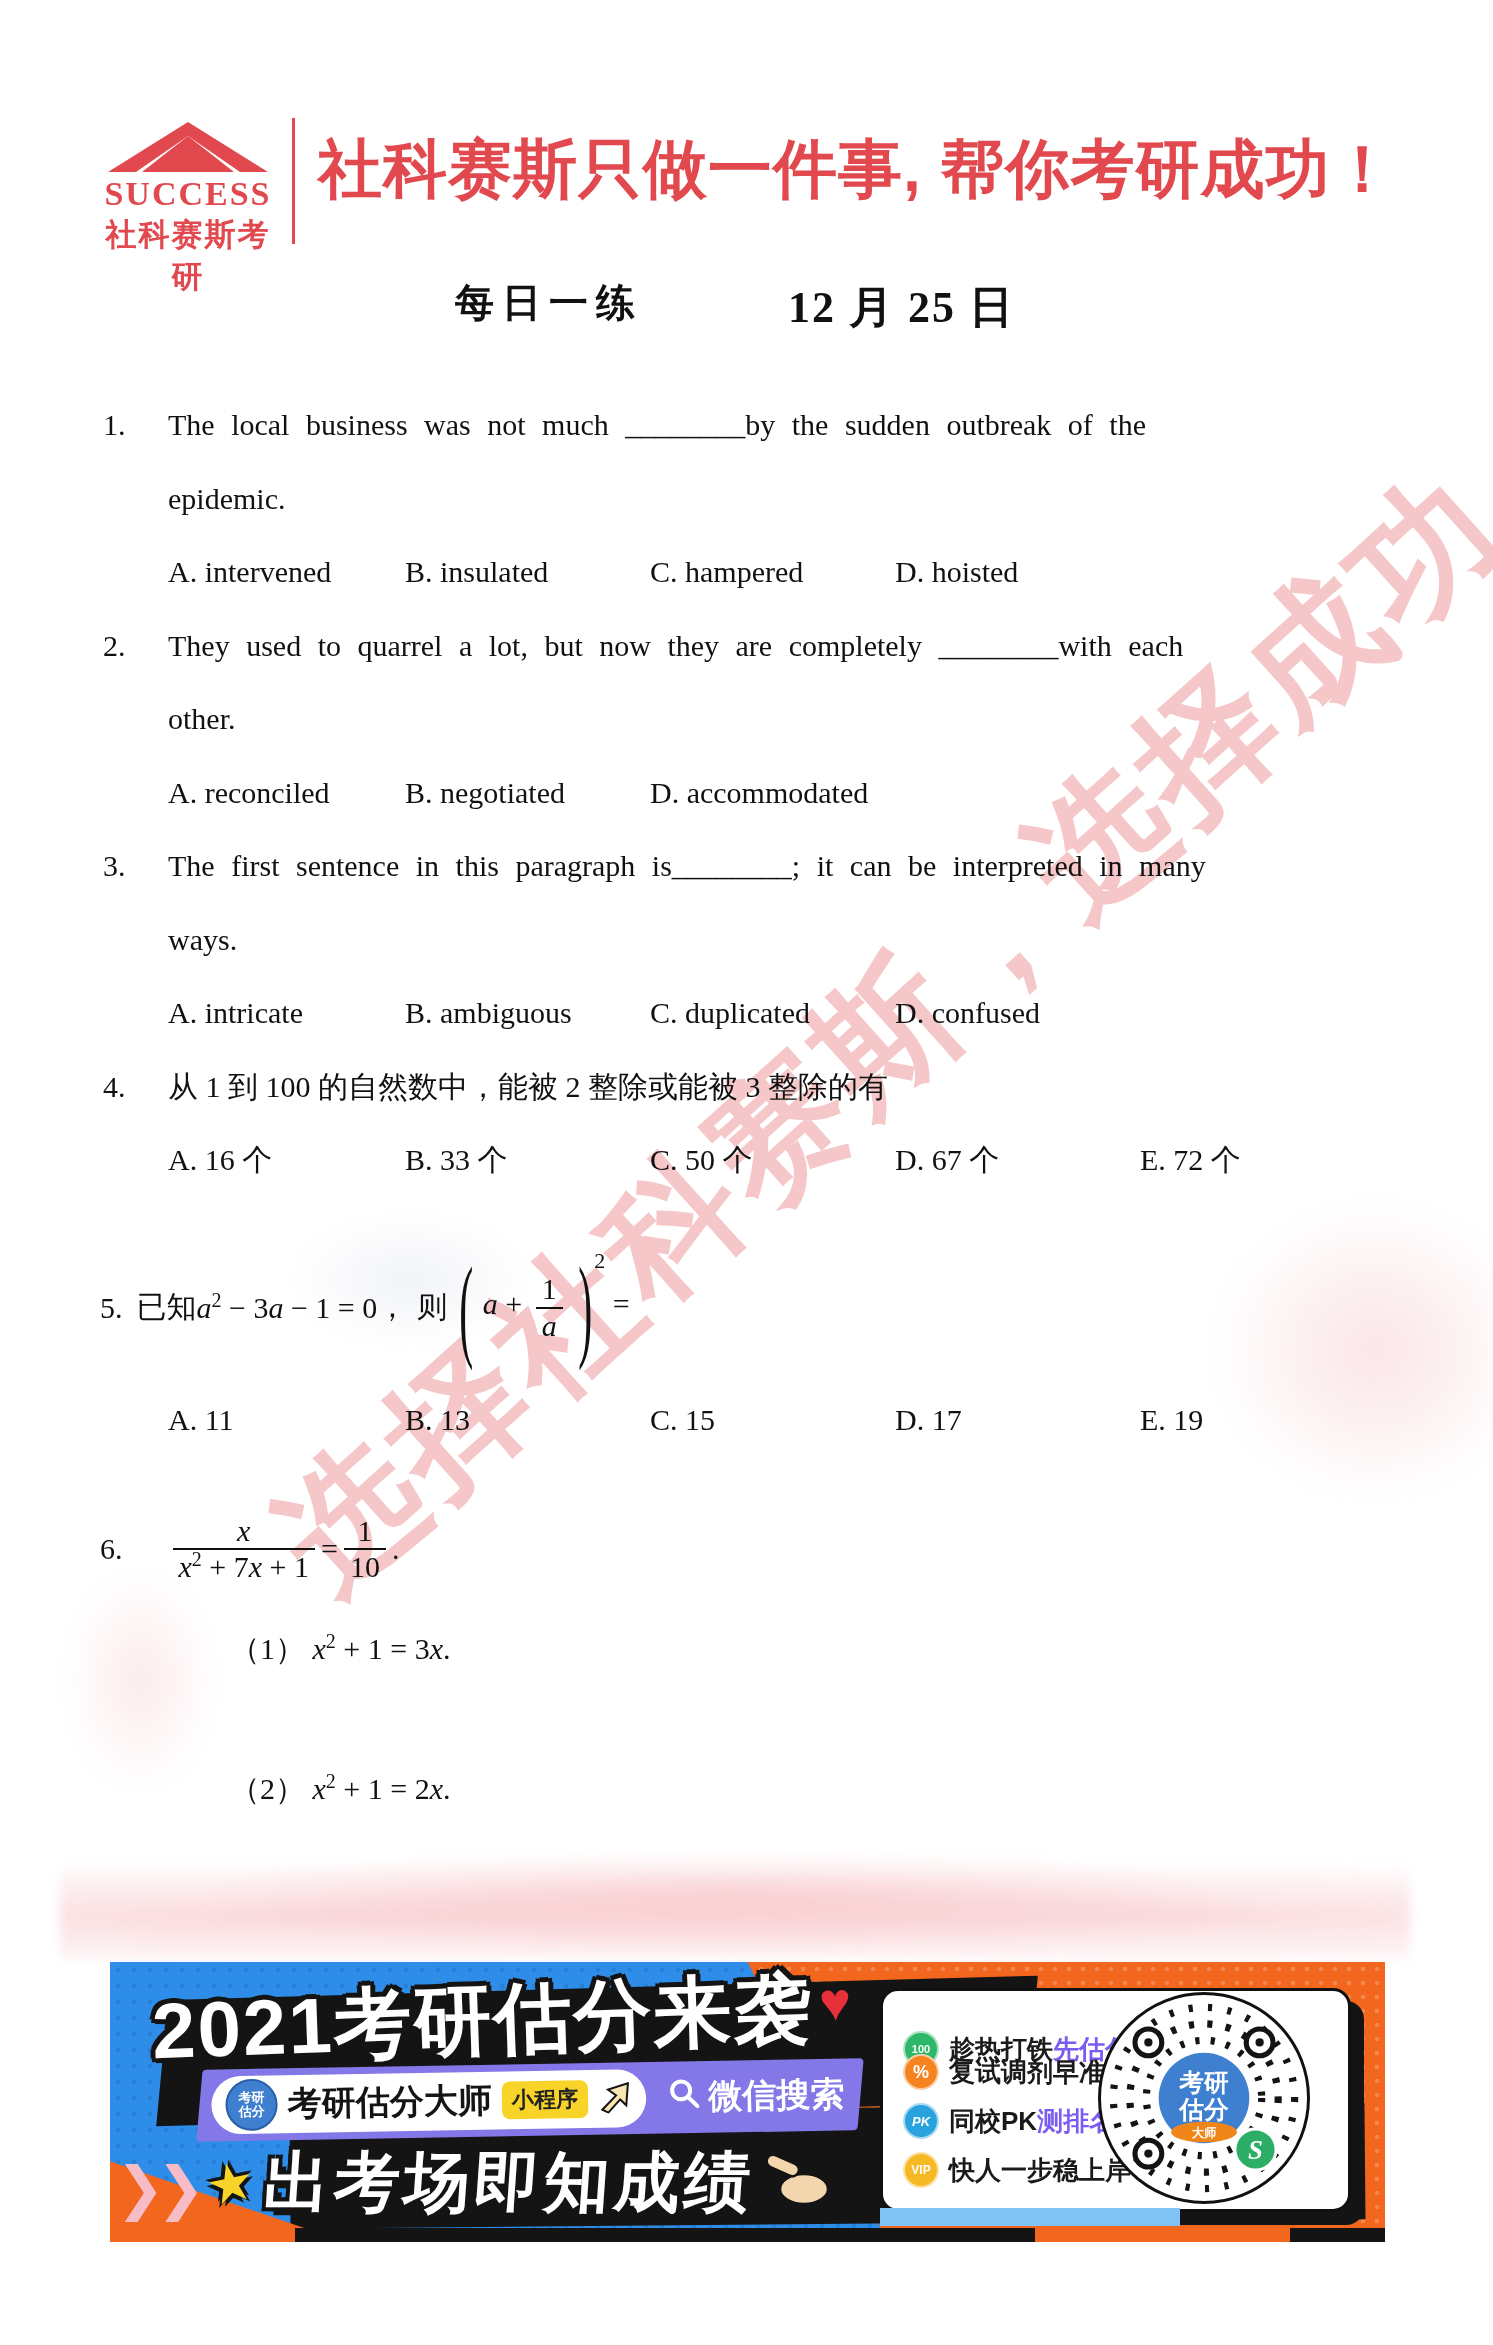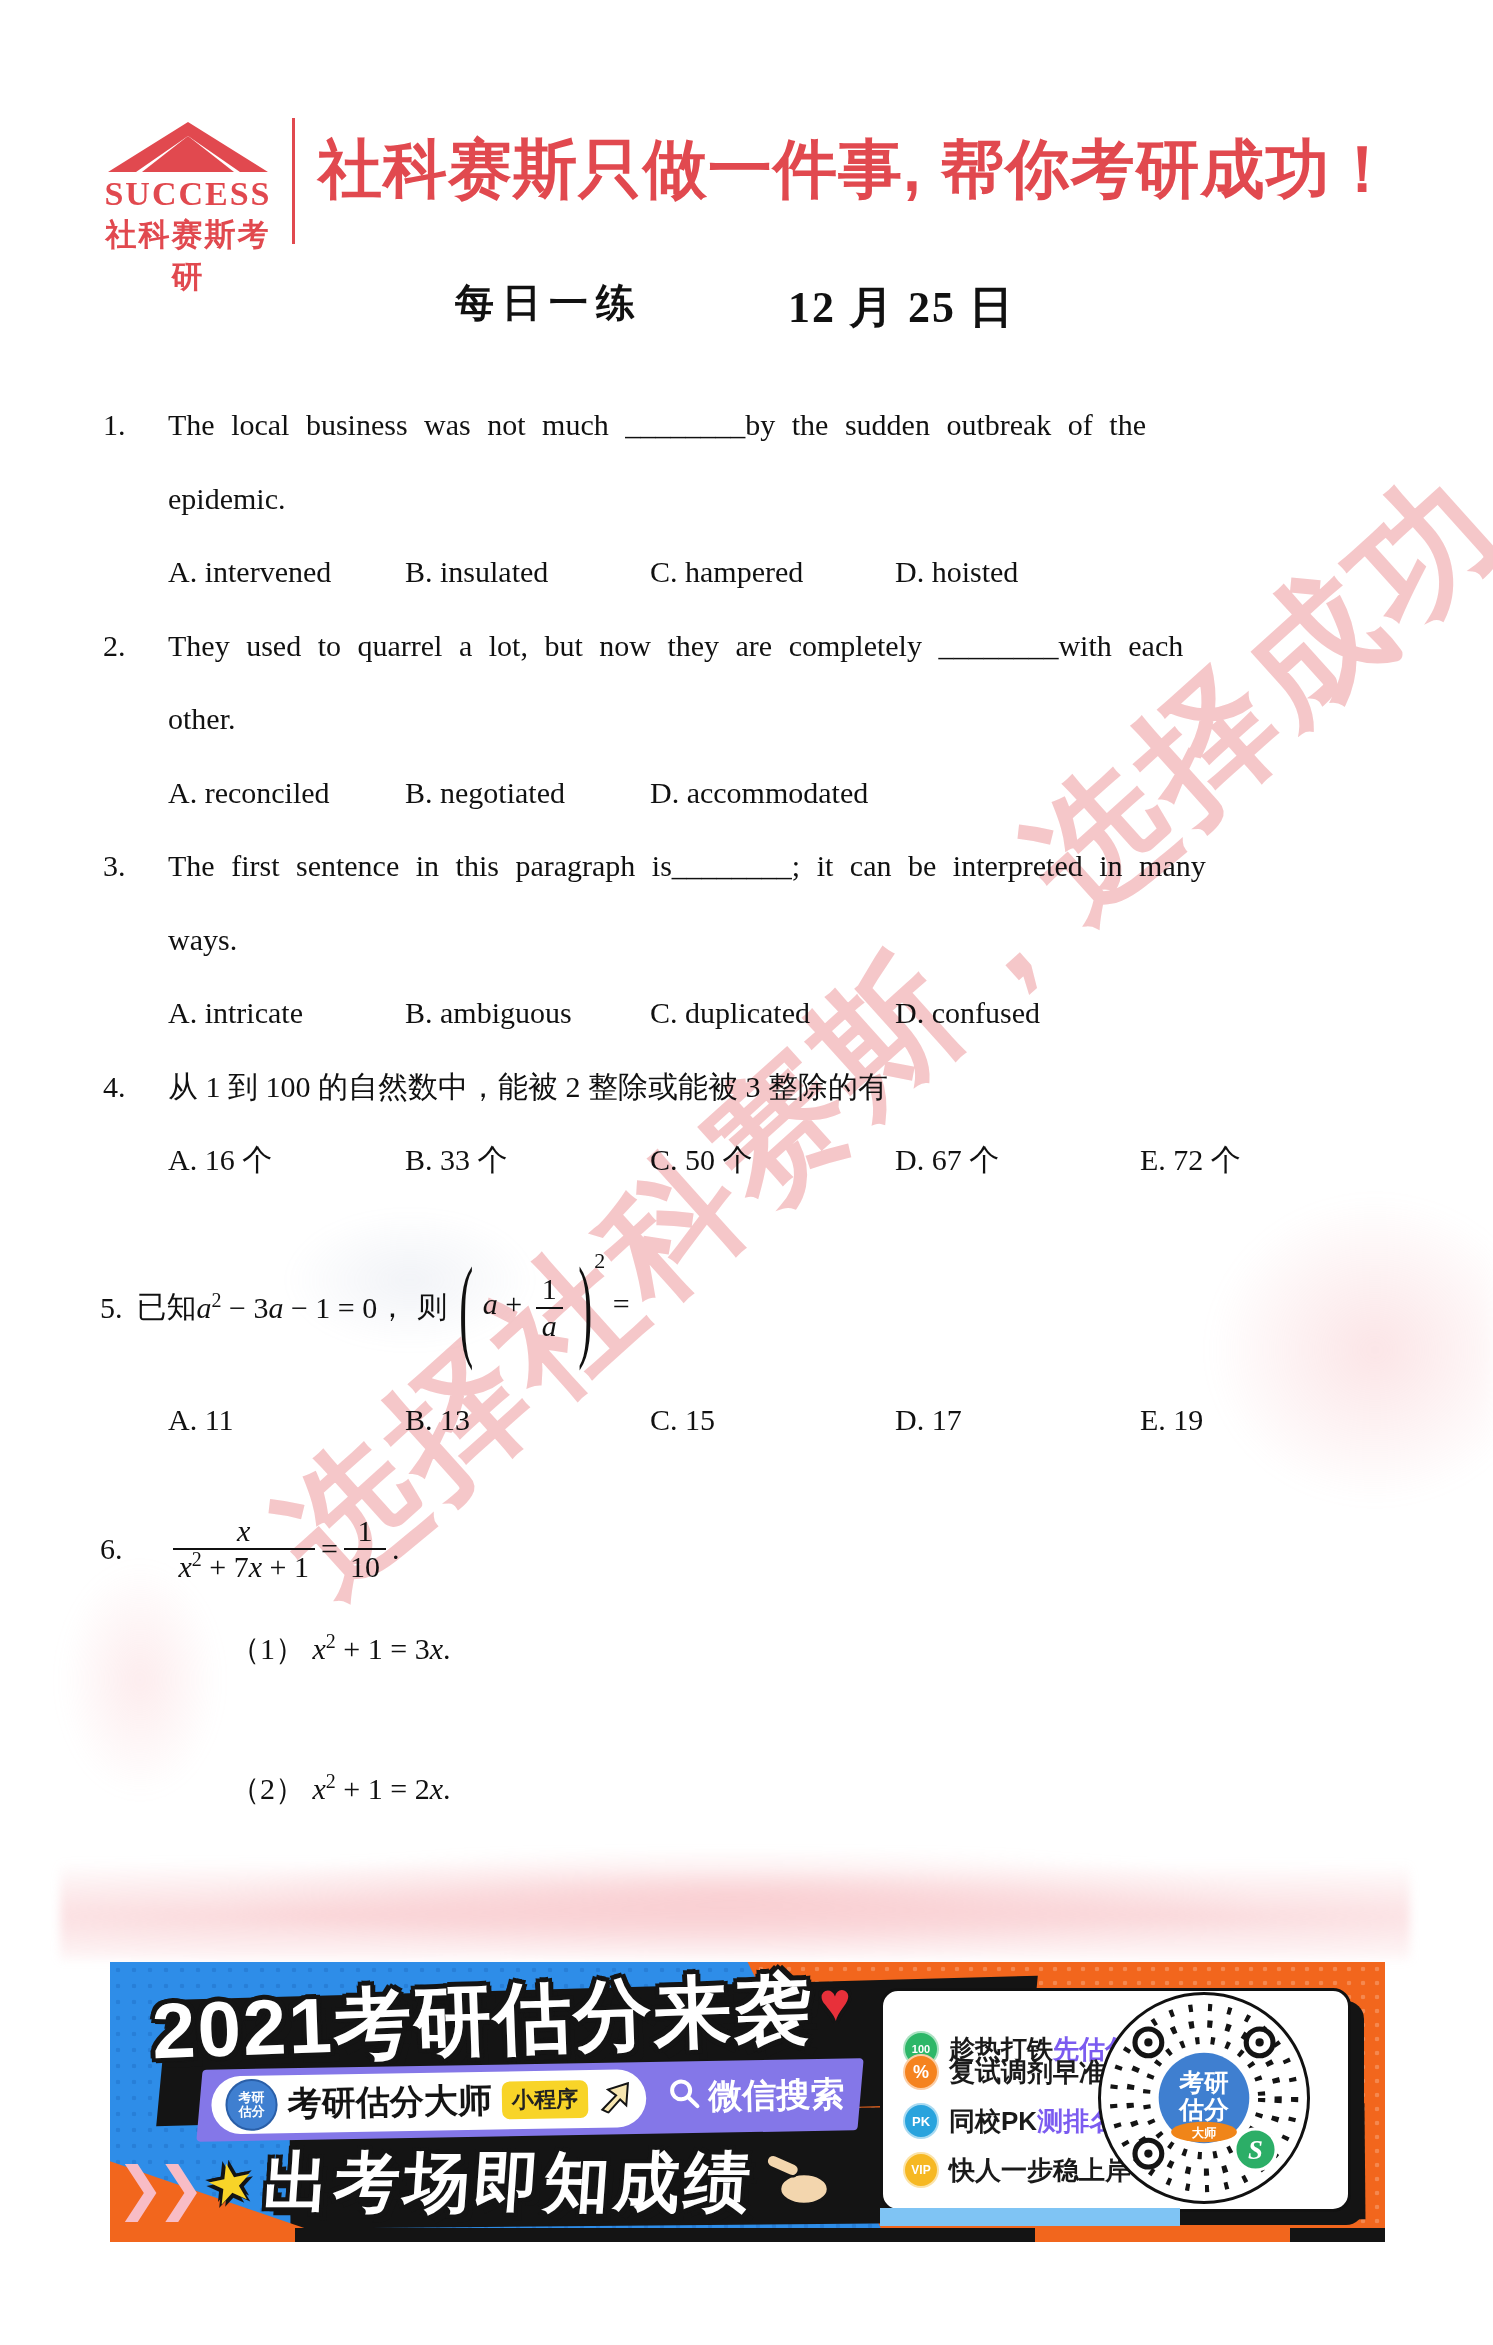--- a/index.html
+++ b/index.html
@@ -305,21 +305,21 @@
     <div class="bn-panel">
       <div class="feature" style="top:12px;margin-top:26px;">
         <span class="f-icon" style="background:#2db768;font-size:11px;">100</span>
         <span class="f-text"><span>趁热打铁</span><span class="f-em">先估分</span></span>
       </div>
       <div class="feature" style="top:61px;">
         <span class="f-icon" style="background:#f5831f;font-size:18px;">%</span>
         <span class="f-text"><span>复试调剂早准备</span><span class="f-em"></span></span>
       </div>
       <div class="feature" style="top:110px;">
-        <span class="f-icon" style="background:#29a3dd;font-size:13px;">PK</span>
+        <span class="f-icon" style="background:#29a3dd;font-size:13px;font-style:italic;">PK</span>
         <span class="f-text"><span>同校PK</span><span class="f-em">测排名</span></span>
       </div>
       <div class="feature" style="top:159px;">
         <span class="f-icon" style="background:#f6b823;font-size:12px;">VIP</span>
         <span class="f-text"><span>快人一步稳上岸</span><span class="f-em"></span></span>
       </div>
     </div>
 
     <div class="bn-qr">
       <svg width="206" height="206" viewBox="0 0 200 200">

